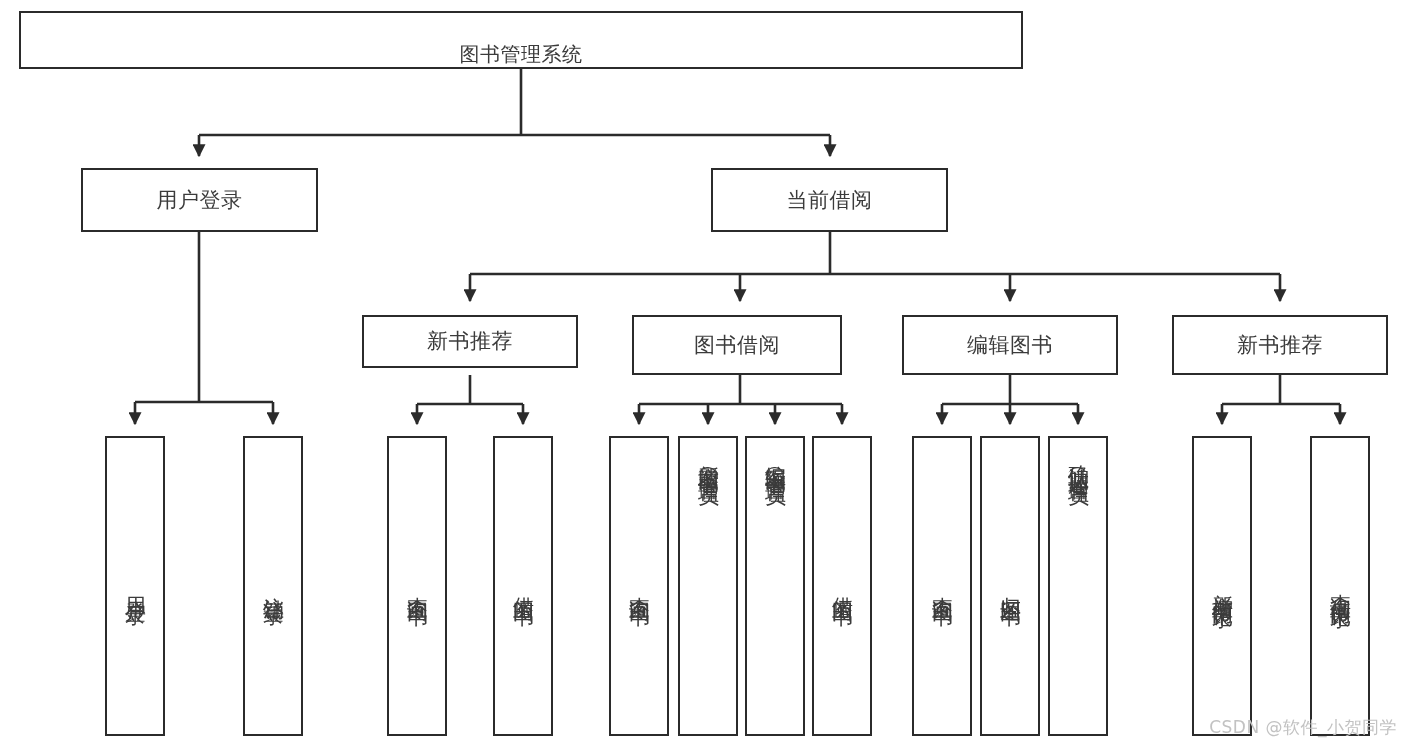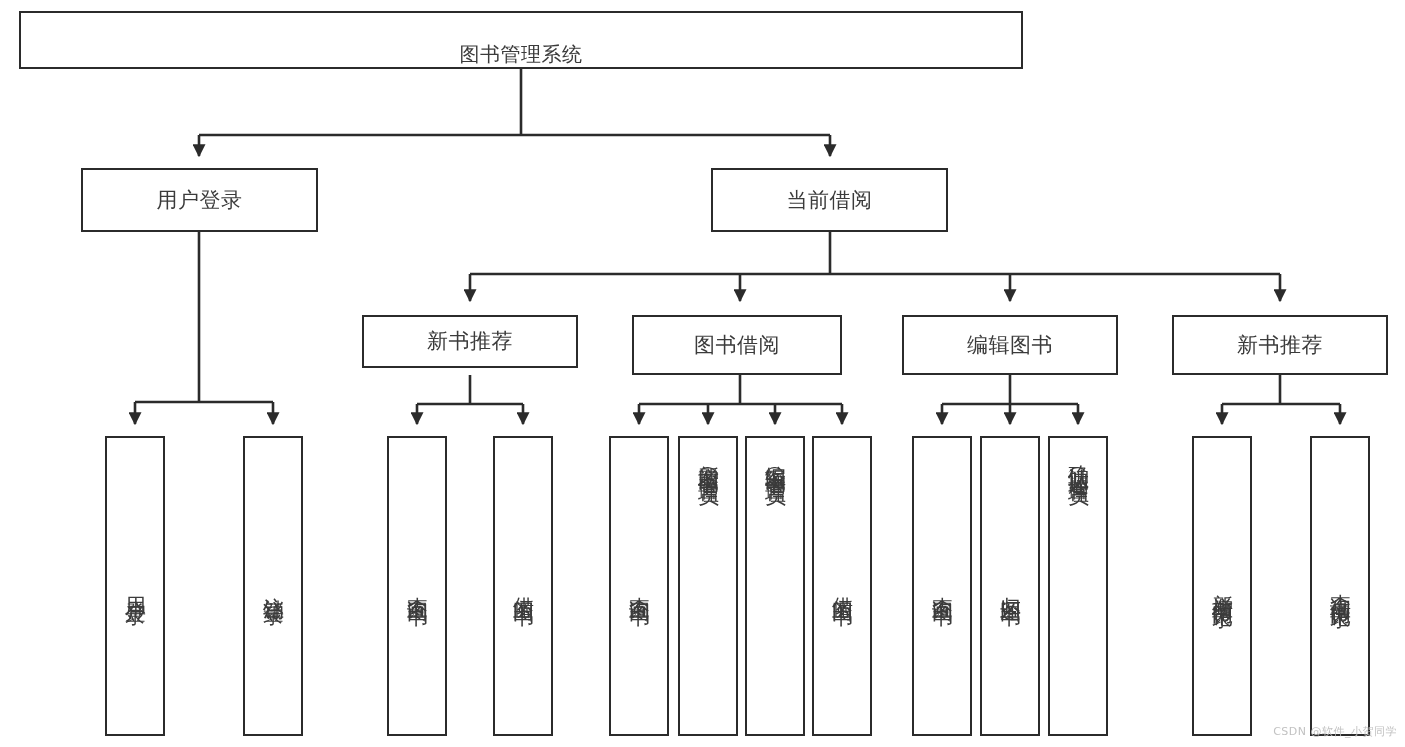--- a/index.html
+++ b/index.html
@@ -65,21 +65,21 @@
     line-height: 1;
   }
   .node.vert.centered {
     align-items: center;
     padding-top: 0;
   }
   .watermark {
     position: absolute;
     right: 8px;
     bottom: 8px;
-    font-size: 11px;
+    font-size: 17px;
     color: #c2c2c2;
     letter-spacing: 0.5px;
     z-index: 3;
     white-space: nowrap;
   }
 </style>
 </head>
 <body>
 
 <div id="canvas">

